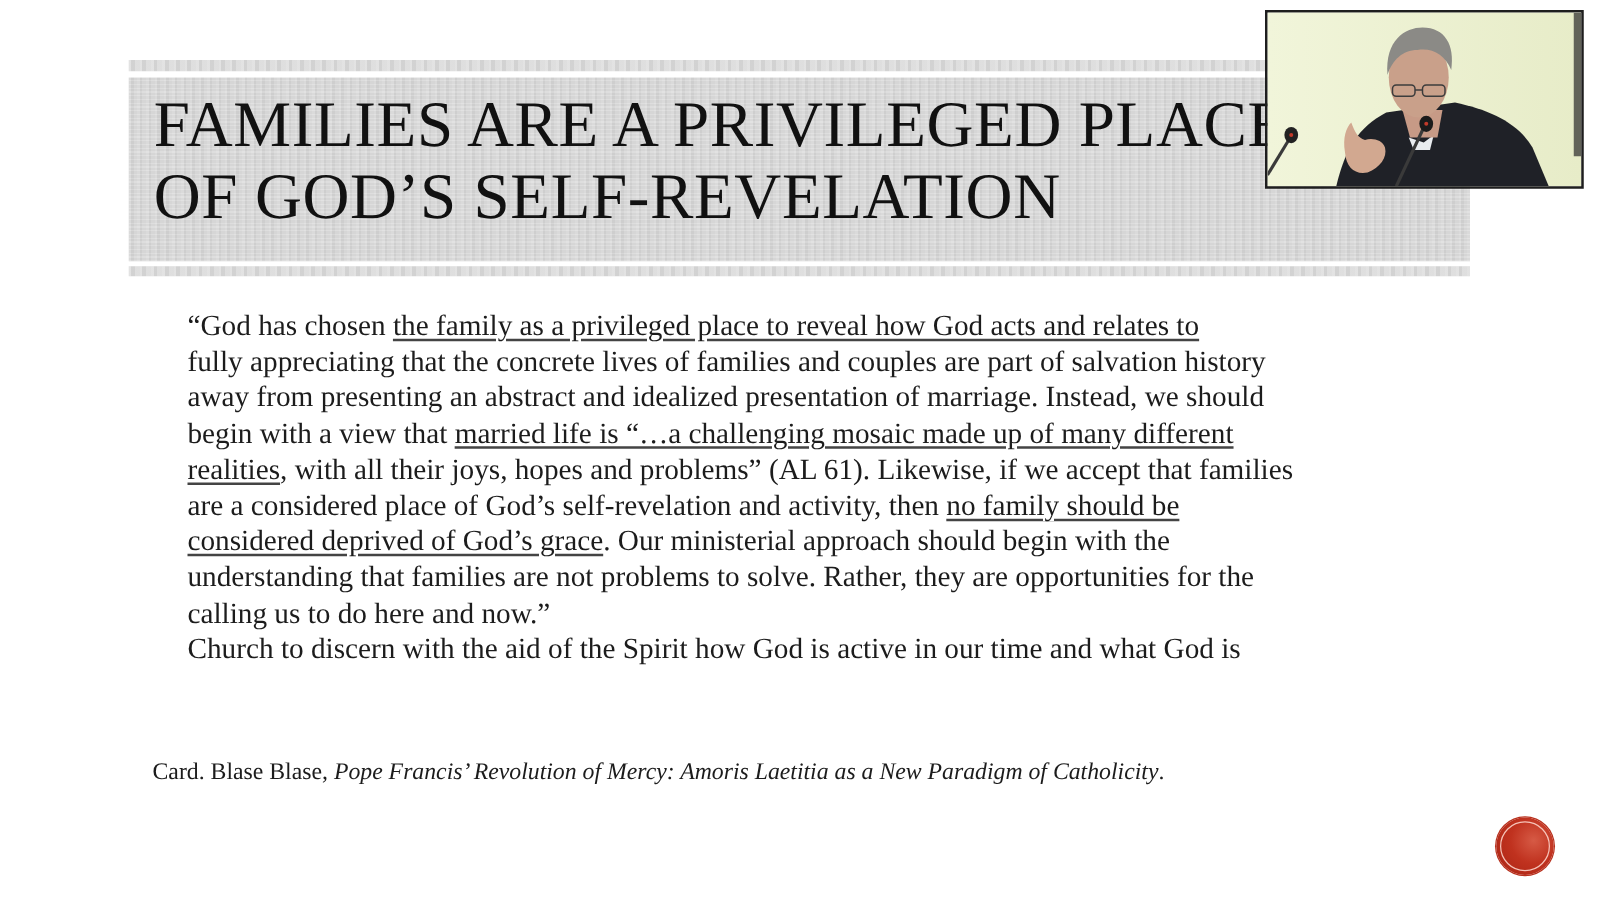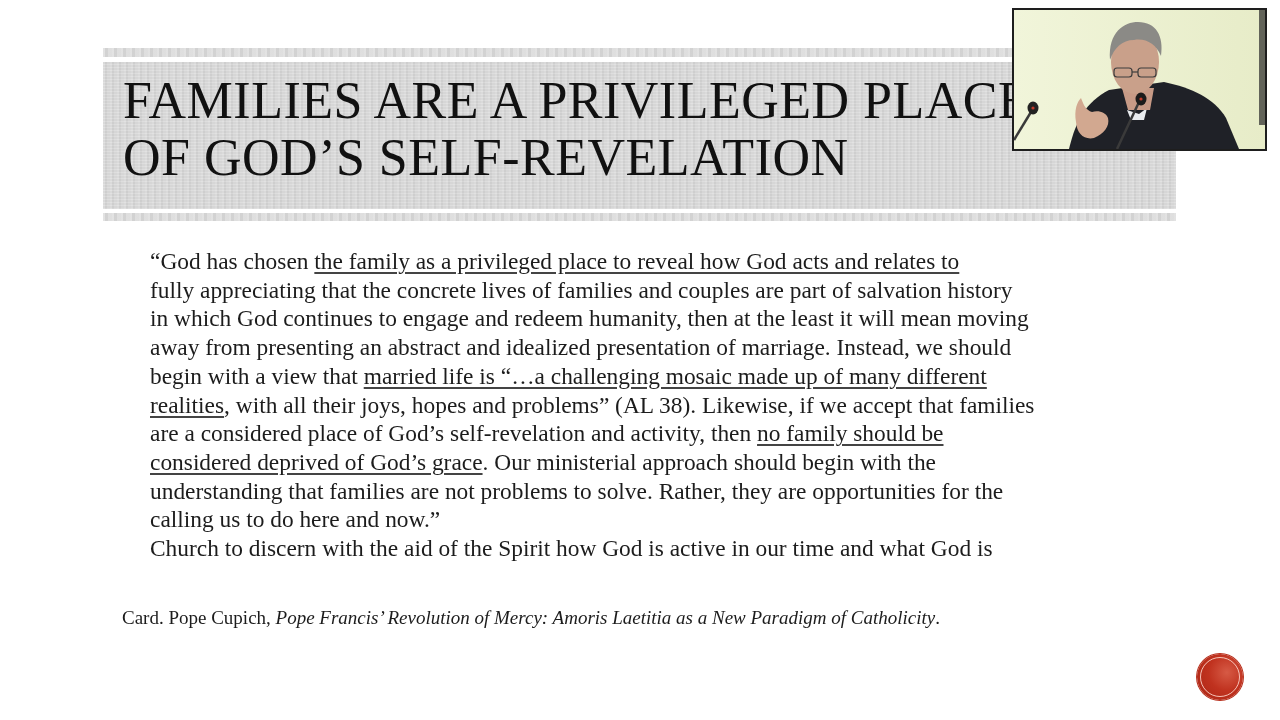--- a/index.html
+++ b/index.html
@@ -131,33 +131,32 @@
   <div class="banner-strip bottom"></div>
 
   <h1 class="slide-title">
     <span class="line">FAMILIES ARE A PRIVILEGED PLACE</span>
     <span class="line">OF GOD’S SELF-REVELATION</span>
   </h1>
 
   <div class="quote" id="quote">
       <span class="ln"><span>“God has chosen </span><u>the family as a privileged place to reveal how God acts and relates to</u></span>
       <span class="ln"><span>fully appreciating that the concrete lives of families and couples are part of salvation history</span></span>
-      <span class="ln"><span>in which God continues to engage and redeem humanity, then at the least it will mean moving</span></span>
       <span class="ln"><span>away from presenting an abstract and idealized presentation of marriage. Instead, we should</span></span>
       <span class="ln"><span>begin with a view that </span><u>married life is “…a challenging mosaic made up of many different</u></span>
-      <span class="ln"><u>realities</u><span>, with all their joys, hopes and problems” (AL 38). Likewise, if we accept that families</span></span>
+      <span class="ln"><u>realities</u><span>, with all their joys, hopes and problems” (AL 61). Likewise, if we accept that families</span></span>
       <span class="ln"><span>are a considered place of God’s self-revelation and activity, then </span><u>no family should be</u></span>
       <span class="ln"><u>considered deprived of God’s grace</u><span>. Our ministerial approach should begin with the</span></span>
       <span class="ln"><span>understanding that families are not problems to solve. Rather, they are opportunities for the</span></span>
       <span class="ln"><span>calling us to do here and now.”</span></span>
       <span class="ln"><span>Church to discern with the aid of the Spirit how God is active in our time and what God is</span></span>
     </div>
 
   <div class="citation">
-    <span>Card. Pope Cupich, </span><i>Pope Francis’ Revolution of Mercy: Amoris Laetitia as a New Paradigm of Catholicity</i><span>.</span>
+    <span>Card. Blase Blase, </span><i>Pope Francis’ Revolution of Mercy: Amoris Laetitia as a New Paradigm of Catholicity</i><span>.</span>
   </div>
 
   <div class="webcam">
     <svg width="251" height="139" viewBox="0 0 251 139">
       <defs>
         <linearGradient id="wall" x1="0" y1="0" x2="1" y2="0">
           <stop offset="0" stop-color="#f1f5da"></stop>
           <stop offset="1" stop-color="#e7ecc8"></stop>
         </linearGradient>
       </defs>

